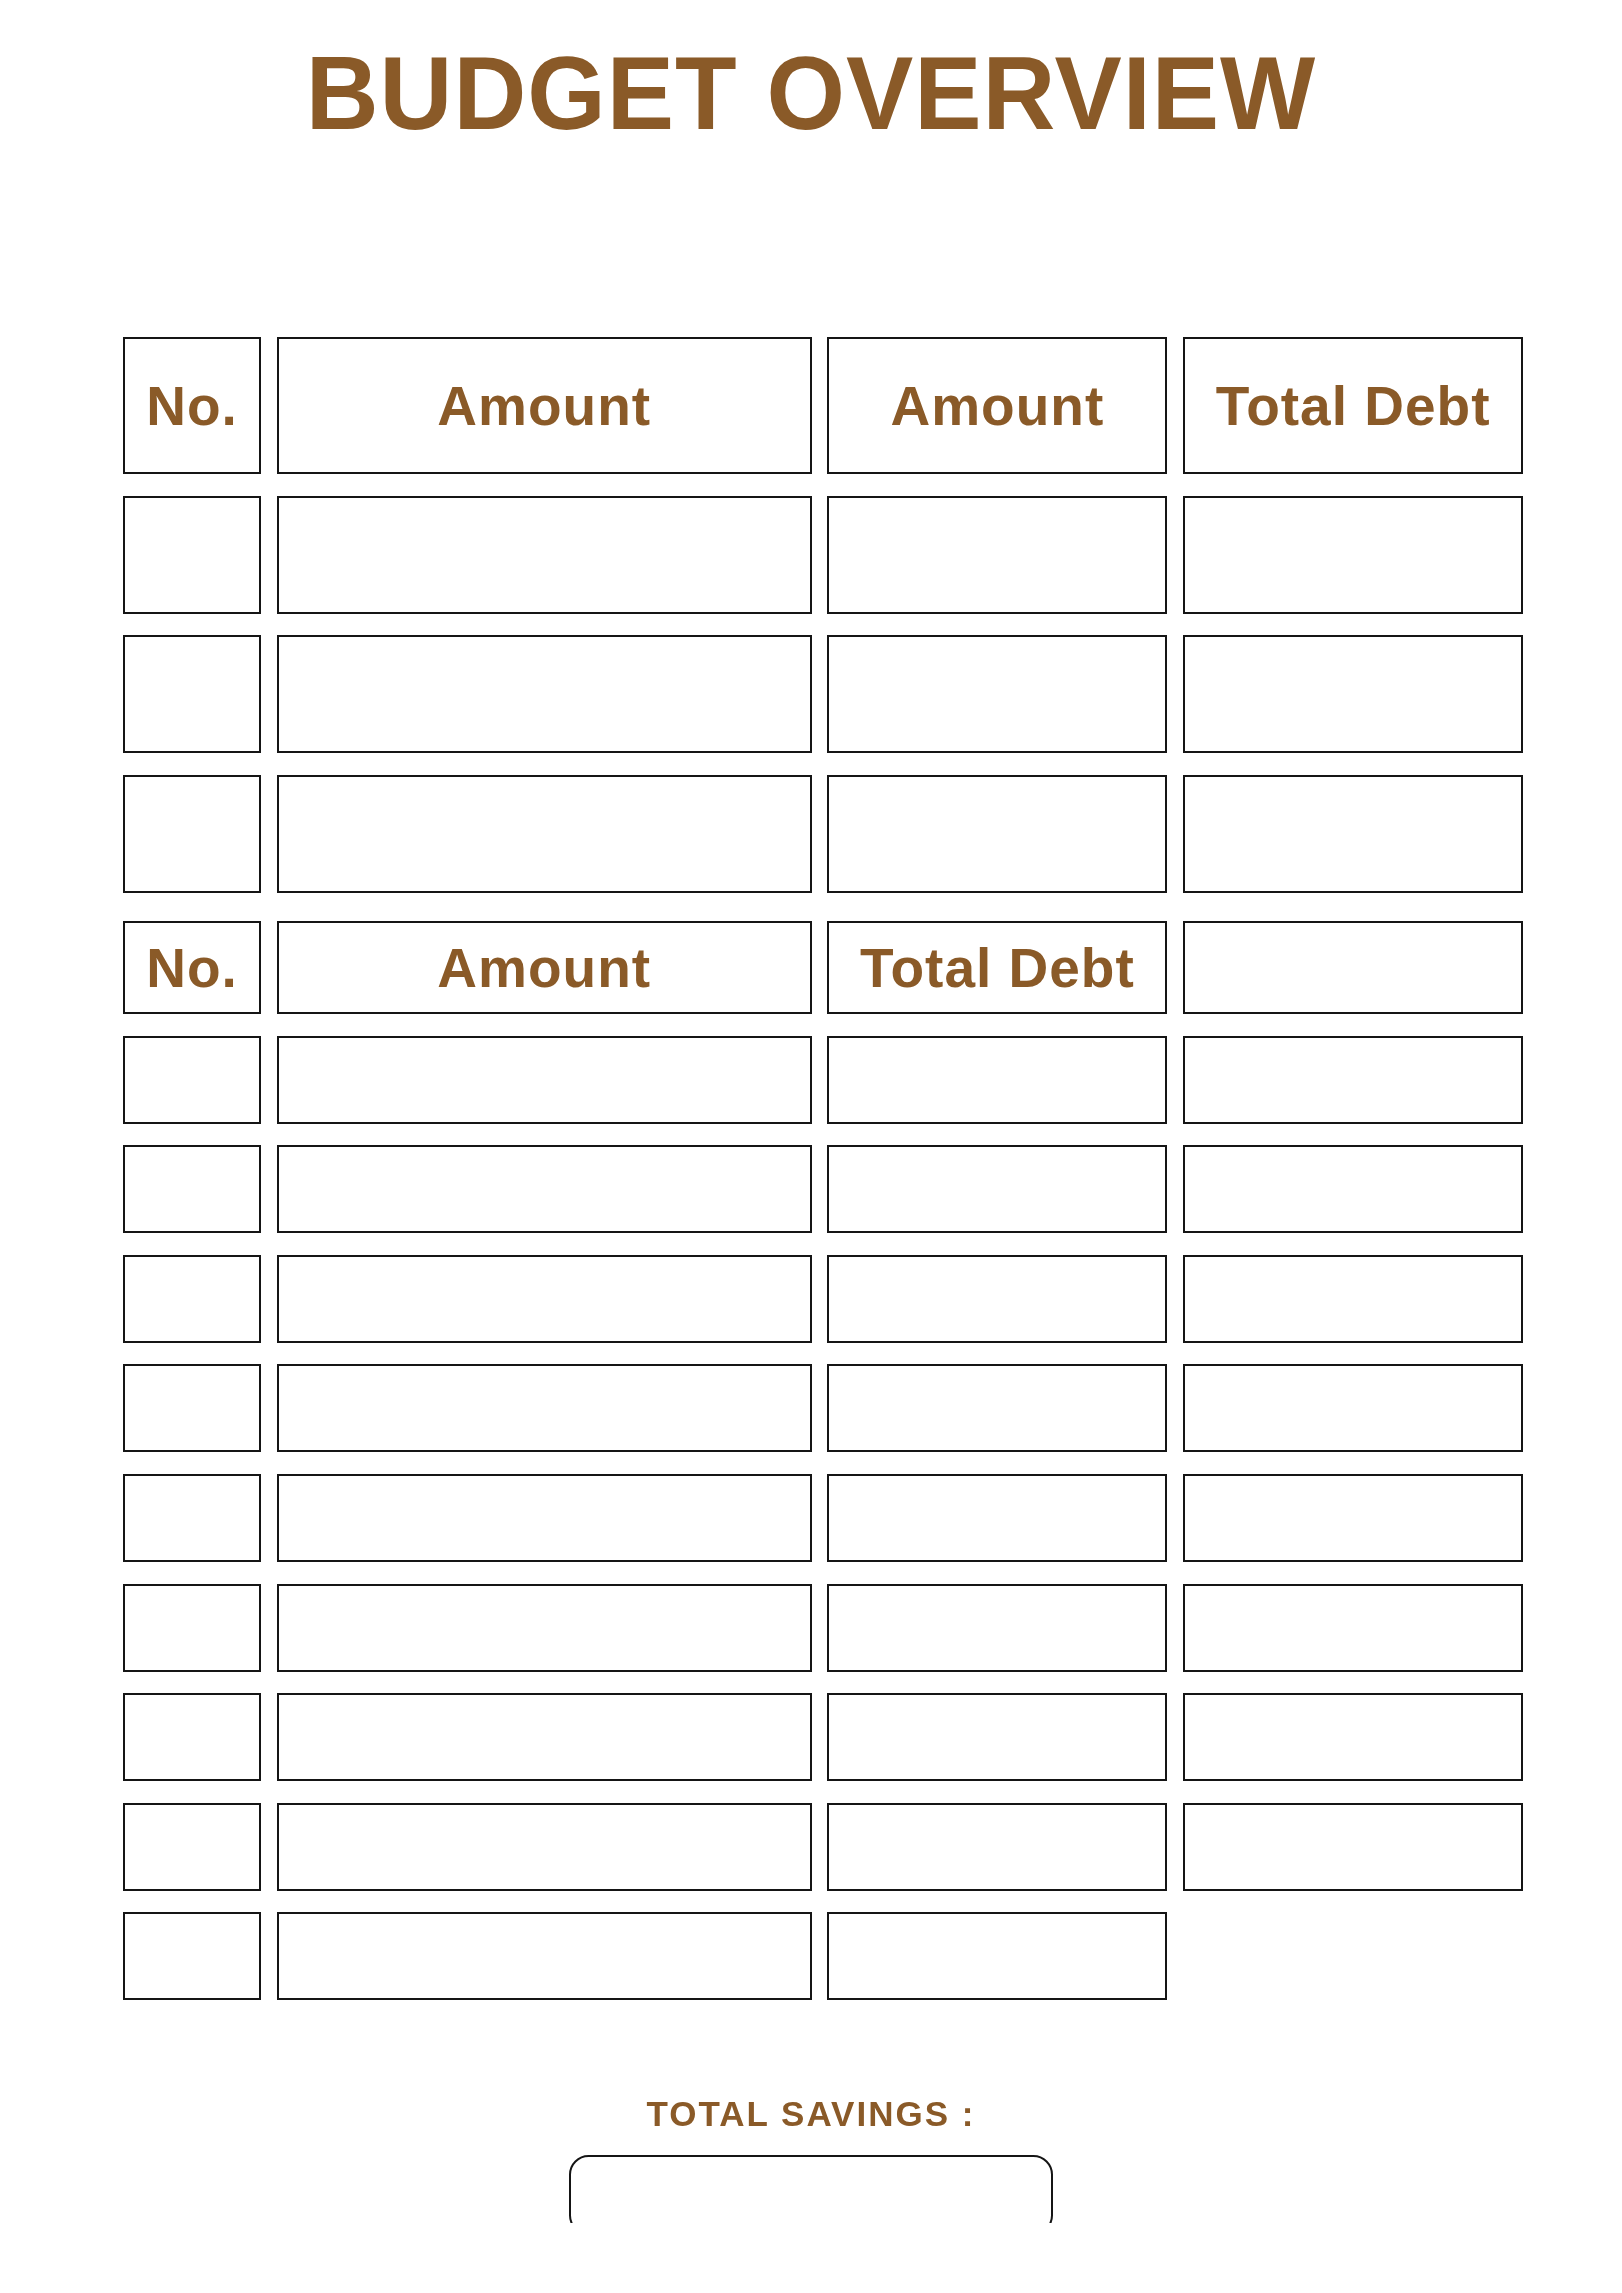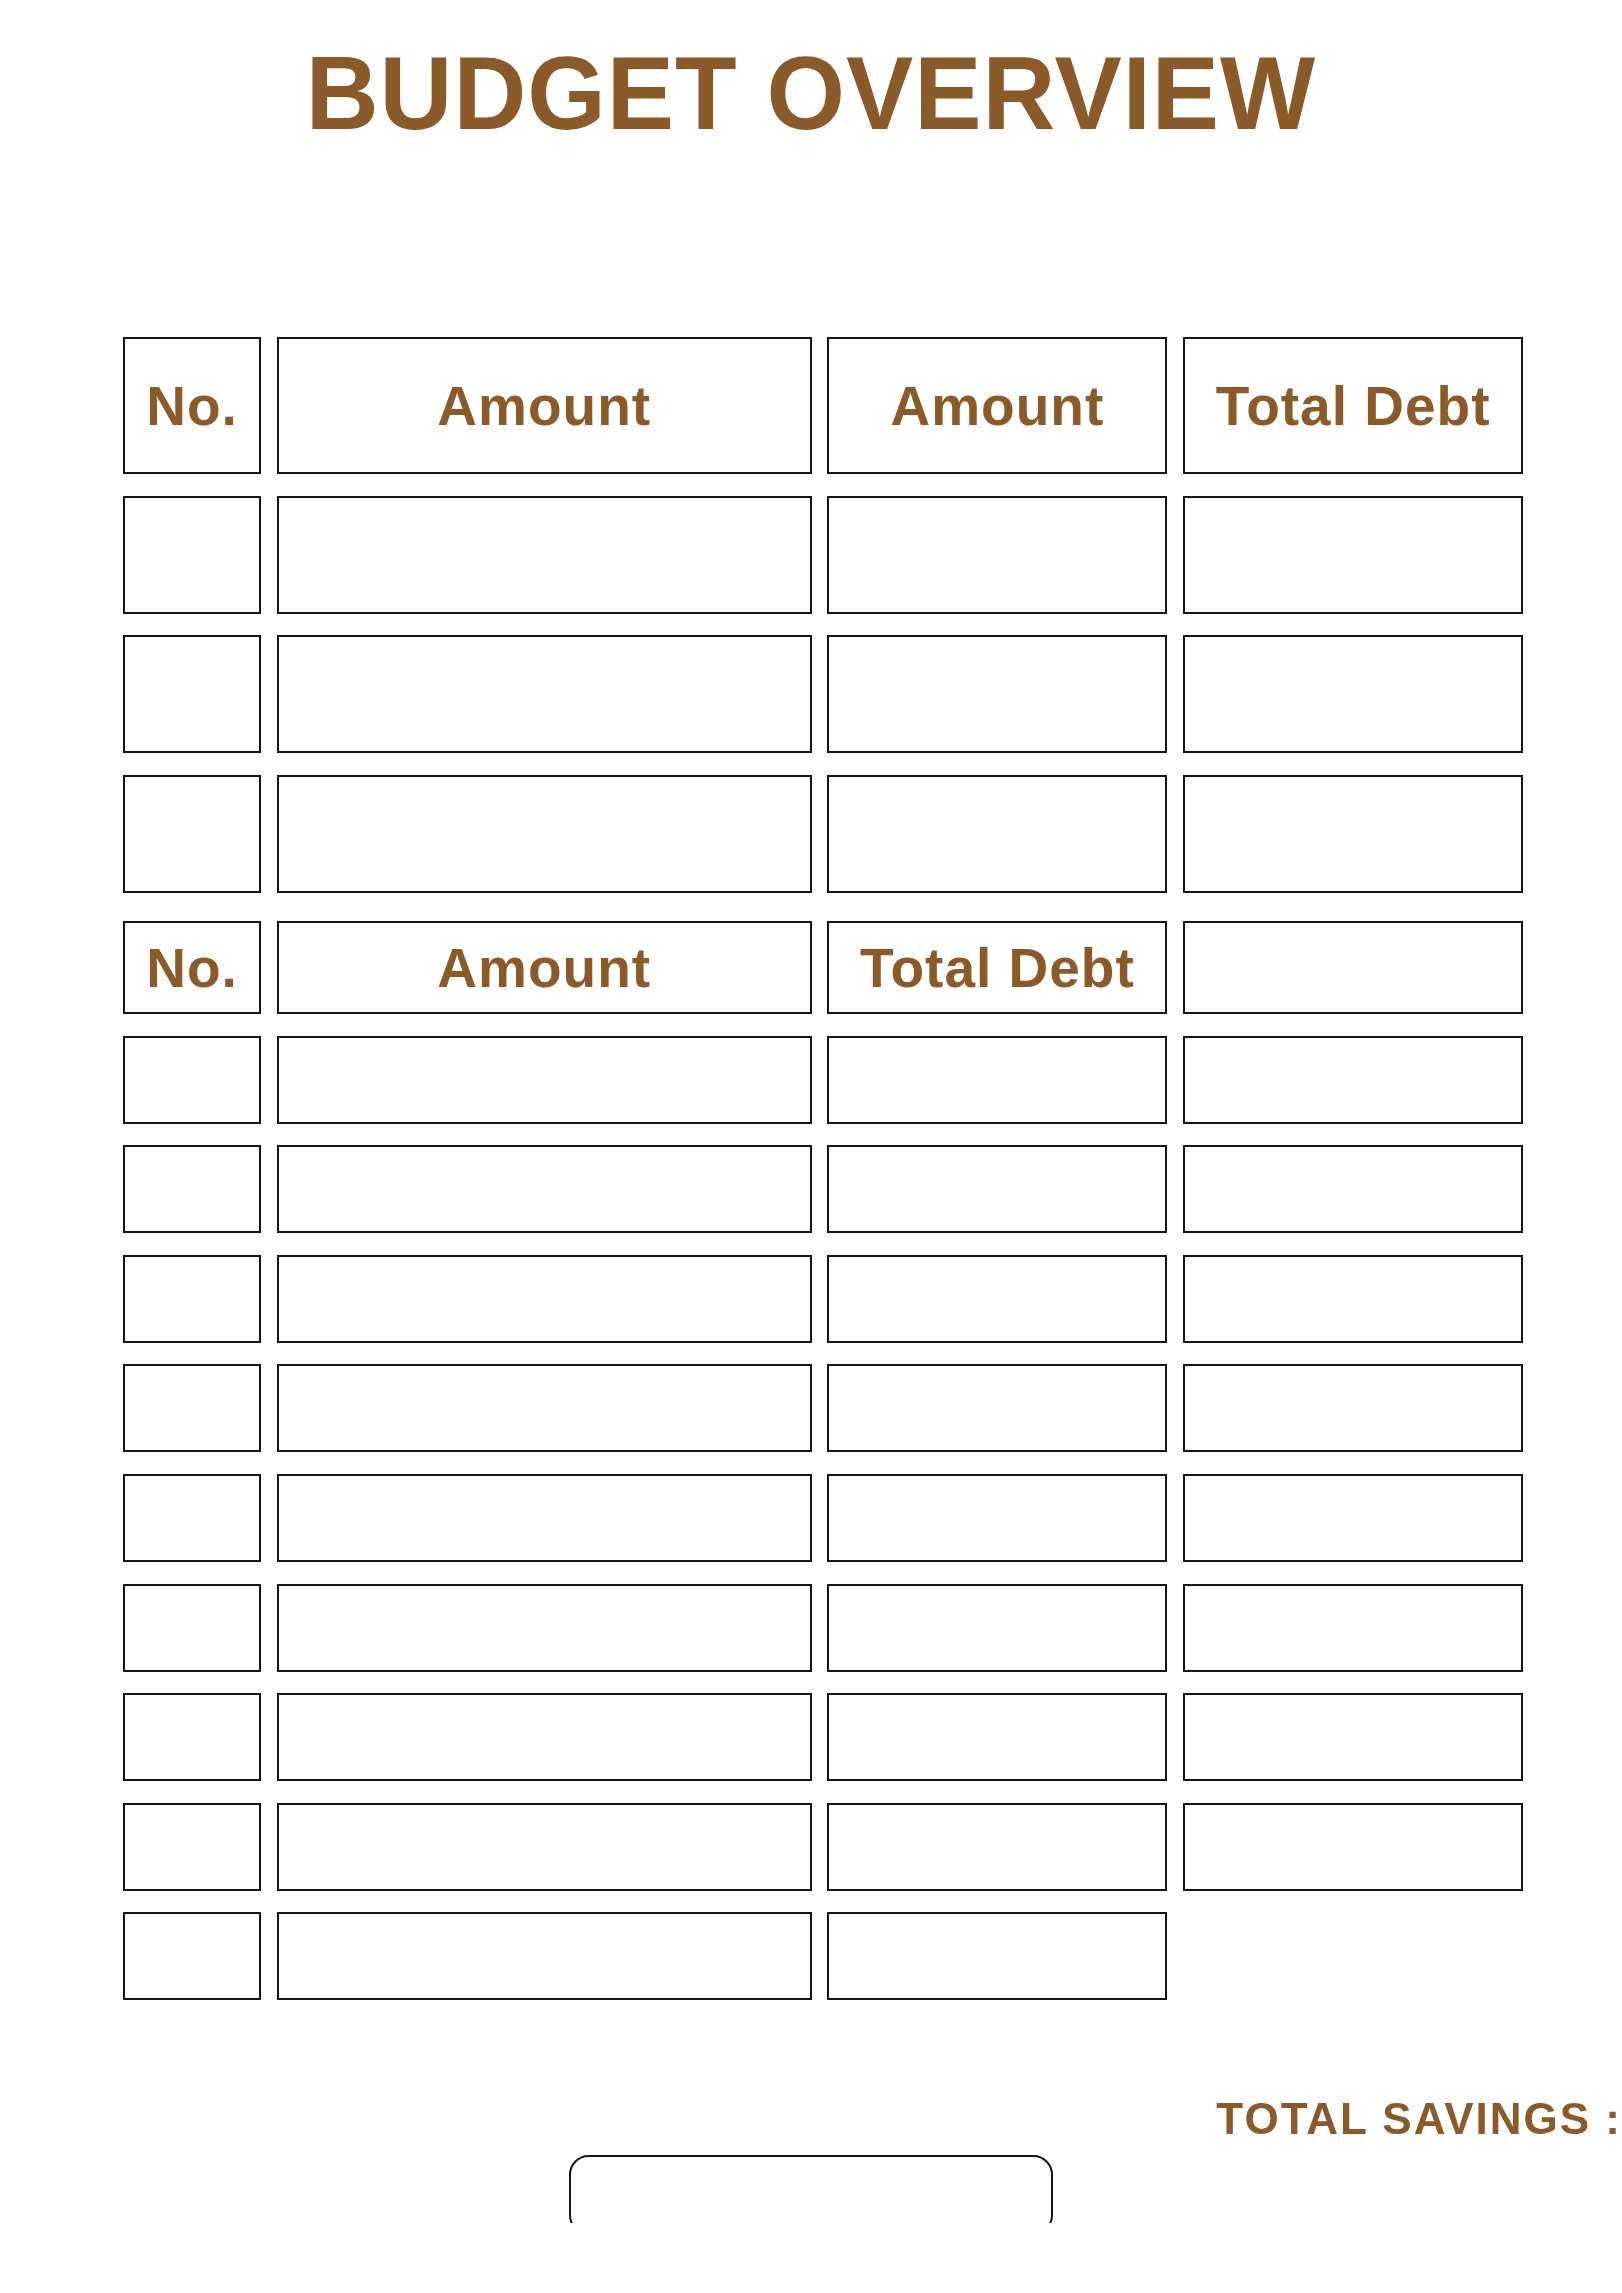--- a/index.html
+++ b/index.html
@@ -56,23 +56,23 @@
     font-size: 55px;
     letter-spacing: 1px;
     color: var(--accent, #8a5a28);
     white-space: nowrap;
   }
   .savings-label {
     position: absolute;
     top: 2094px;
     left: 0;
     width: 100%;
-    text-align: right;
+    text-align: center;
     font-weight: bold;
-    font-size: 44px;
+    font-size: 35px;
     letter-spacing: 2px;
     color: var(--accent, #8a5a28);
     white-space: nowrap;
   }
   .savings-box {
     position: absolute;
     top: 2155px;
     left: 50%;
     transform: translateX(-50%);
     width: 484px;

